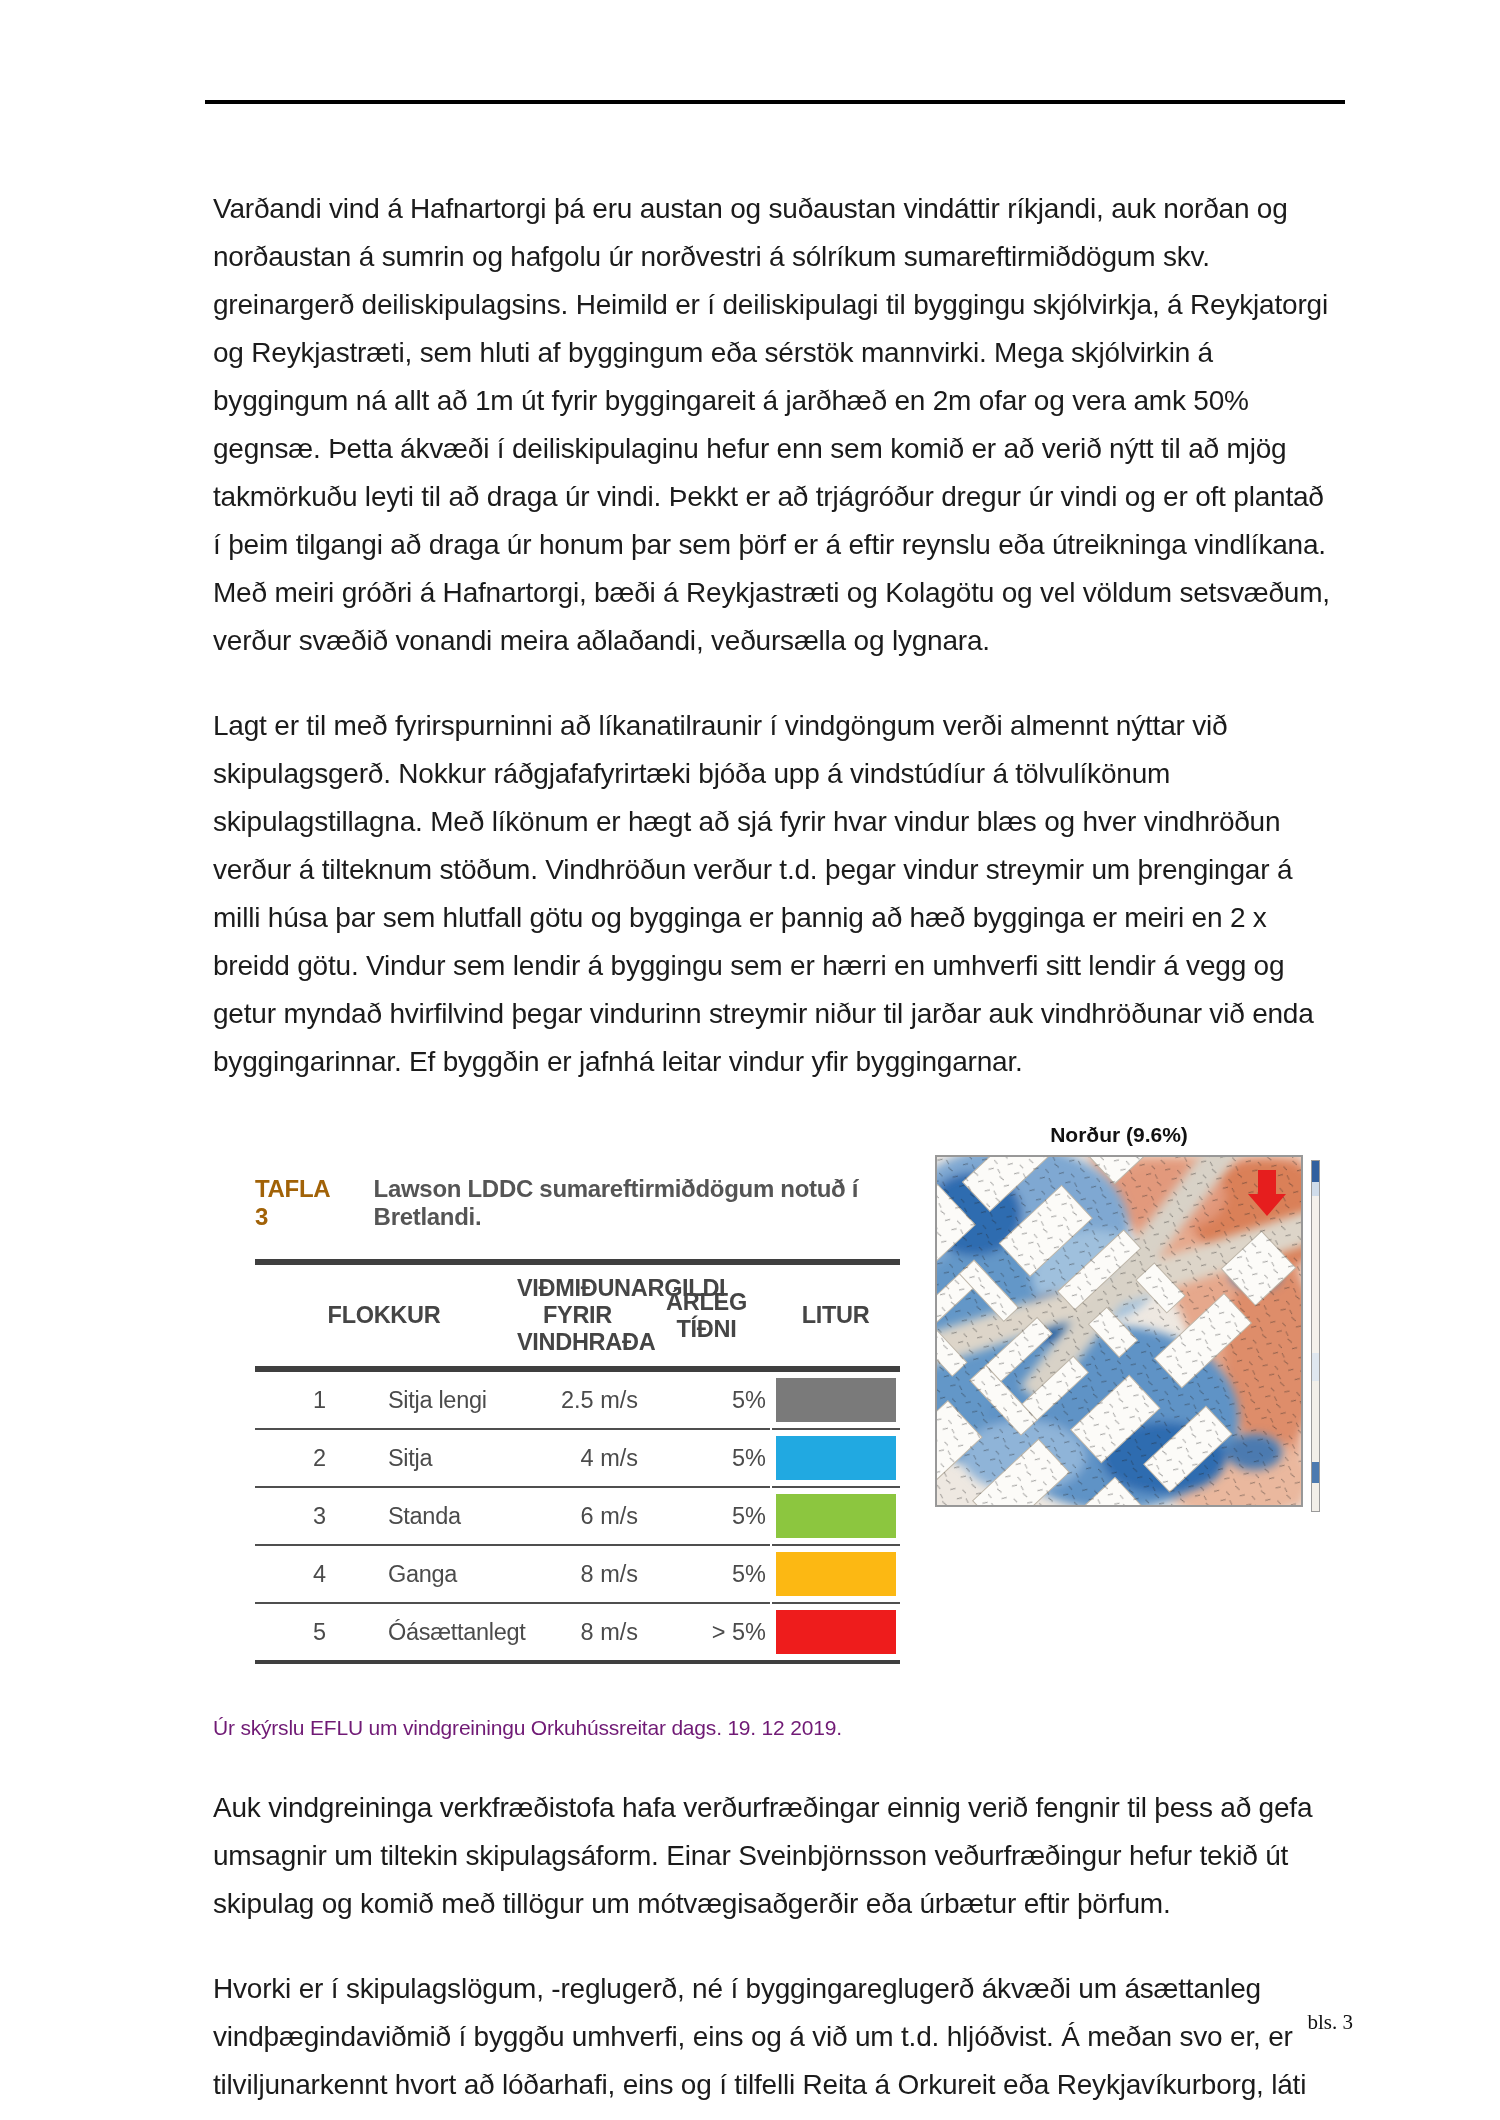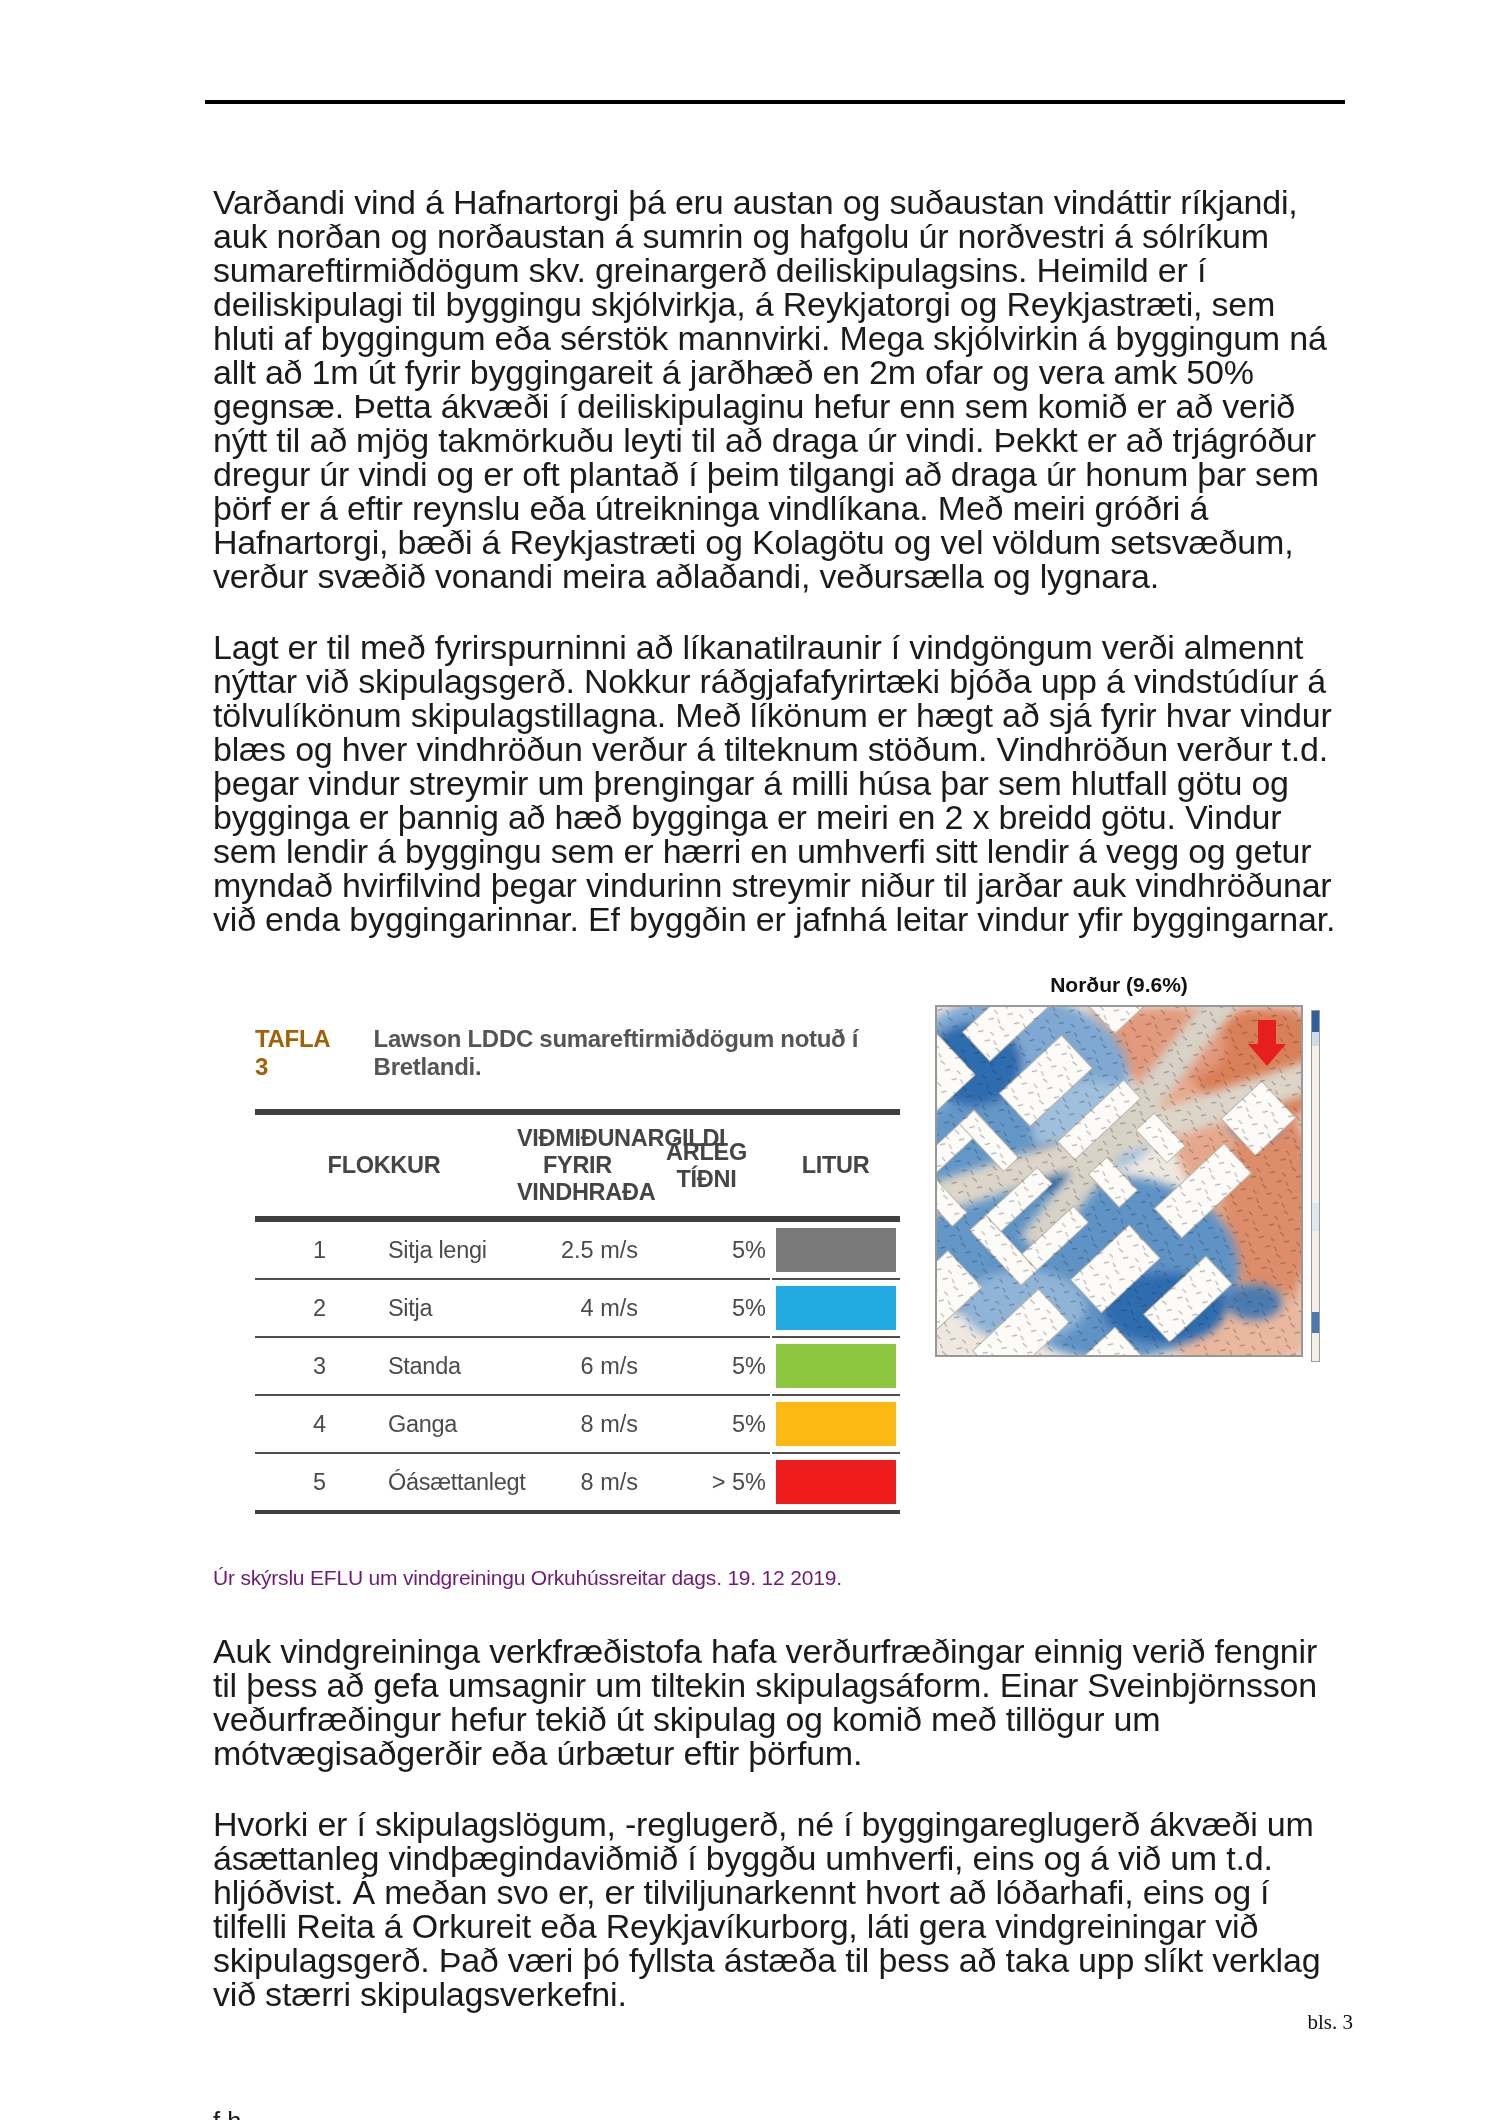--- a/index.html
+++ b/index.html
@@ -10,21 +10,21 @@
     color:#1b1b1b;
   }
   .top-rule {
     position:absolute; left:205px; top:100px; width:1140px; height:4px;
     background:#000;
   }
   .content {
     position:absolute; left:213px; top:185px; width:1125px;
   }
   .para {
-    font-size:34px; line-height:34px; margin-bottom:37px;
+    font-size:28px; line-height:48px; margin-bottom:37px;
     letter-spacing:-0.2px;
   }
   
   .figure-row {
     display:flex; align-items:flex-start; margin-top:8px; margin-bottom:20px;
     min-height:392px;
   }
   .table-block { width:700px; padding-top:52px; }
   .table-caption {
     display:flex; align-items:baseline; margin-left:42px; margin-bottom:28px;

